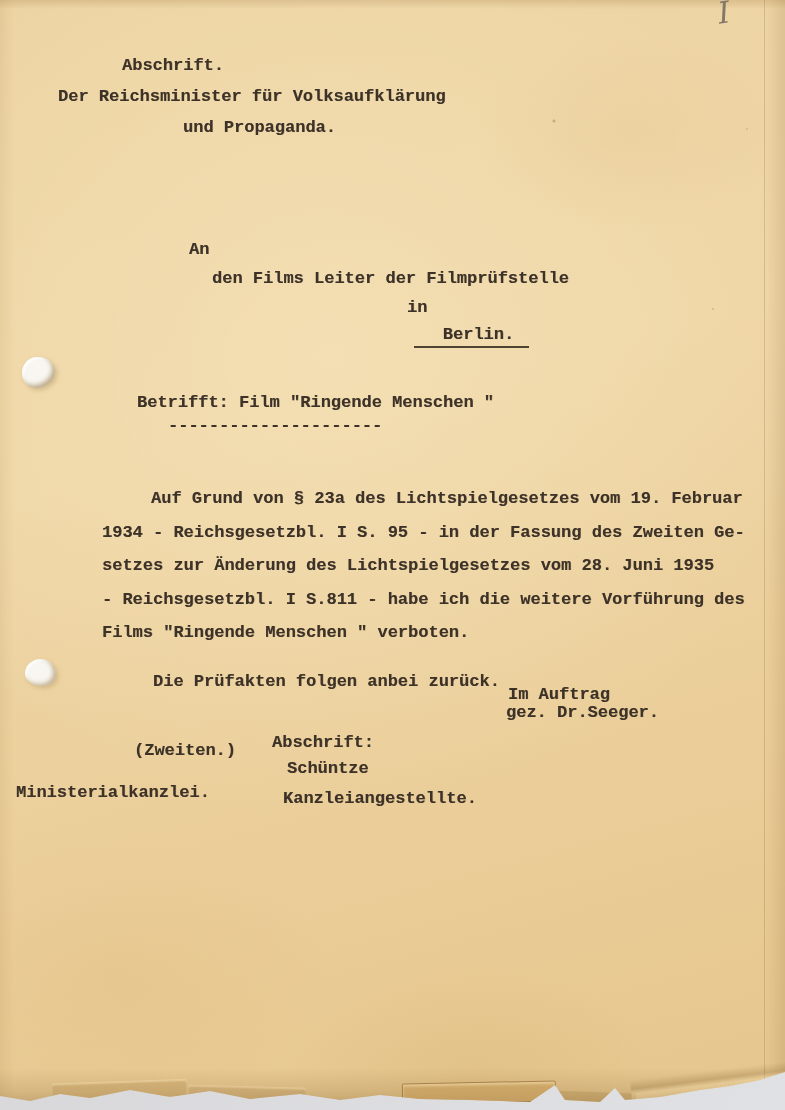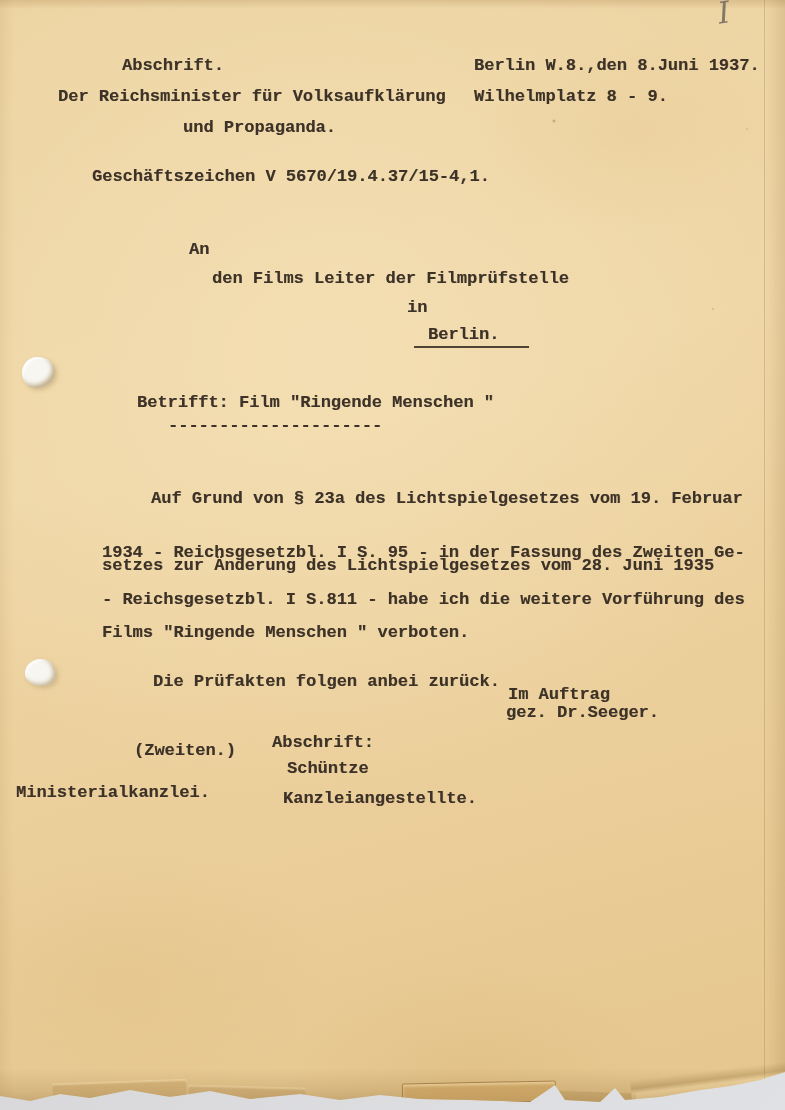--- a/index.html
+++ b/index.html
@@ -68,21 +68,21 @@
     color:#3d3228;
     text-shadow:0.4px 0.4px 0 rgba(61,50,39,.45);
   }
   .corner-mark{
     position:absolute;left:718px;top:-2px;
     font:italic 30px/30px "DejaVu Serif",serif;
     color:#837969;transform:rotate(-8deg);text-shadow:none;
   }
   .city-box{
     left:414px;top:325px;width:101px;height:21px;
-    border-bottom:2px solid rgba(61,50,39,.9);padding-left:14px;
+    border-bottom:2px solid rgba(61,50,39,.9);padding-left:14px;text-align:center;
   }
 </style>
 </head>
 <body>
 
 <div>
   <div class="paper">
     <div class="texture"></div>
     <div class="right-fold"></div>
     <div class="tear-shade"></div>
@@ -91,37 +91,34 @@
     <div class="fold fold3"></div>
     <div class="fold fold4"></div>
     <div class="fold fold5"></div>
 
     <div class="hole hole1"></div>
     <div class="hole hole2"></div>
 
     <div class="t corner-mark">I</div>
 
     <div class="t" style="left:122px;top:56px">Abschrift.</div>
-    <div class="t" style="left:474px;top:56px">Berlin W.8.,den 8.Juni 1937.</div>
     <div class="t" style="left:58px;top:87px">Der Reichsminister für Volksaufklärung</div>
-    <div class="t" style="left:474px;top:87px">Wilhelmplatz 8 - 9.</div>
     <div class="t" style="left:183px;top:118px">und Propaganda.</div>
-    <div class="t" style="left:92px;top:167px">Geschäftszeichen V 5670/19.4.37/15-4,1.</div>
 
     <div class="t" style="left:189px;top:240px">An</div>
     <div class="t" style="left:212px;top:269px">den Films Leiter der Filmprüfstelle</div>
     <div class="t" style="left:407px;top:298px">in</div>
     <div class="t city-box">Berlin.</div>
 
     <div class="t" style="left:137px;top:393px">Betrifft: Film "Ringende Menschen "</div>
     <div class="t" style="left:168px;top:416px">---------------------</div>
 
     <div>
       <div class="t" style="left:151px;top:489px">Auf Grund von § 23a des Lichtspielgesetzes vom 19. Februar</div>
-      <div class="t" style="left:102px;top:543px">1934 - Reichsgesetzbl. I S. 95 - in der Fassung des Zweiten Ge-</div>
+      <div class="t" style="left:102px;top:523px">1934 - Reichsgesetzbl. I S. 95 - in der Fassung des Zweiten Ge-</div>
       <div class="t" style="left:102px;top:556px">setzes zur Änderung des Lichtspielgesetzes vom 28. Juni 1935</div>
       <div class="t" style="left:102px;top:590px">- Reichsgesetzbl. I S.811 - habe ich die weitere Vorführung des</div>
       <div class="t" style="left:102px;top:623px">Films "Ringende Menschen " verboten.</div>
       <div class="t" style="left:153px;top:672px">Die Prüfakten folgen anbei zurück.</div>
     </div>
 
     <div class="t" style="left:508px;top:685px">Im Auftrag</div>
     <div class="t" style="left:506px;top:703px">gez. Dr.Seeger.</div>
 
     <div class="t" style="left:134px;top:741px">(Zweiten.)</div>

